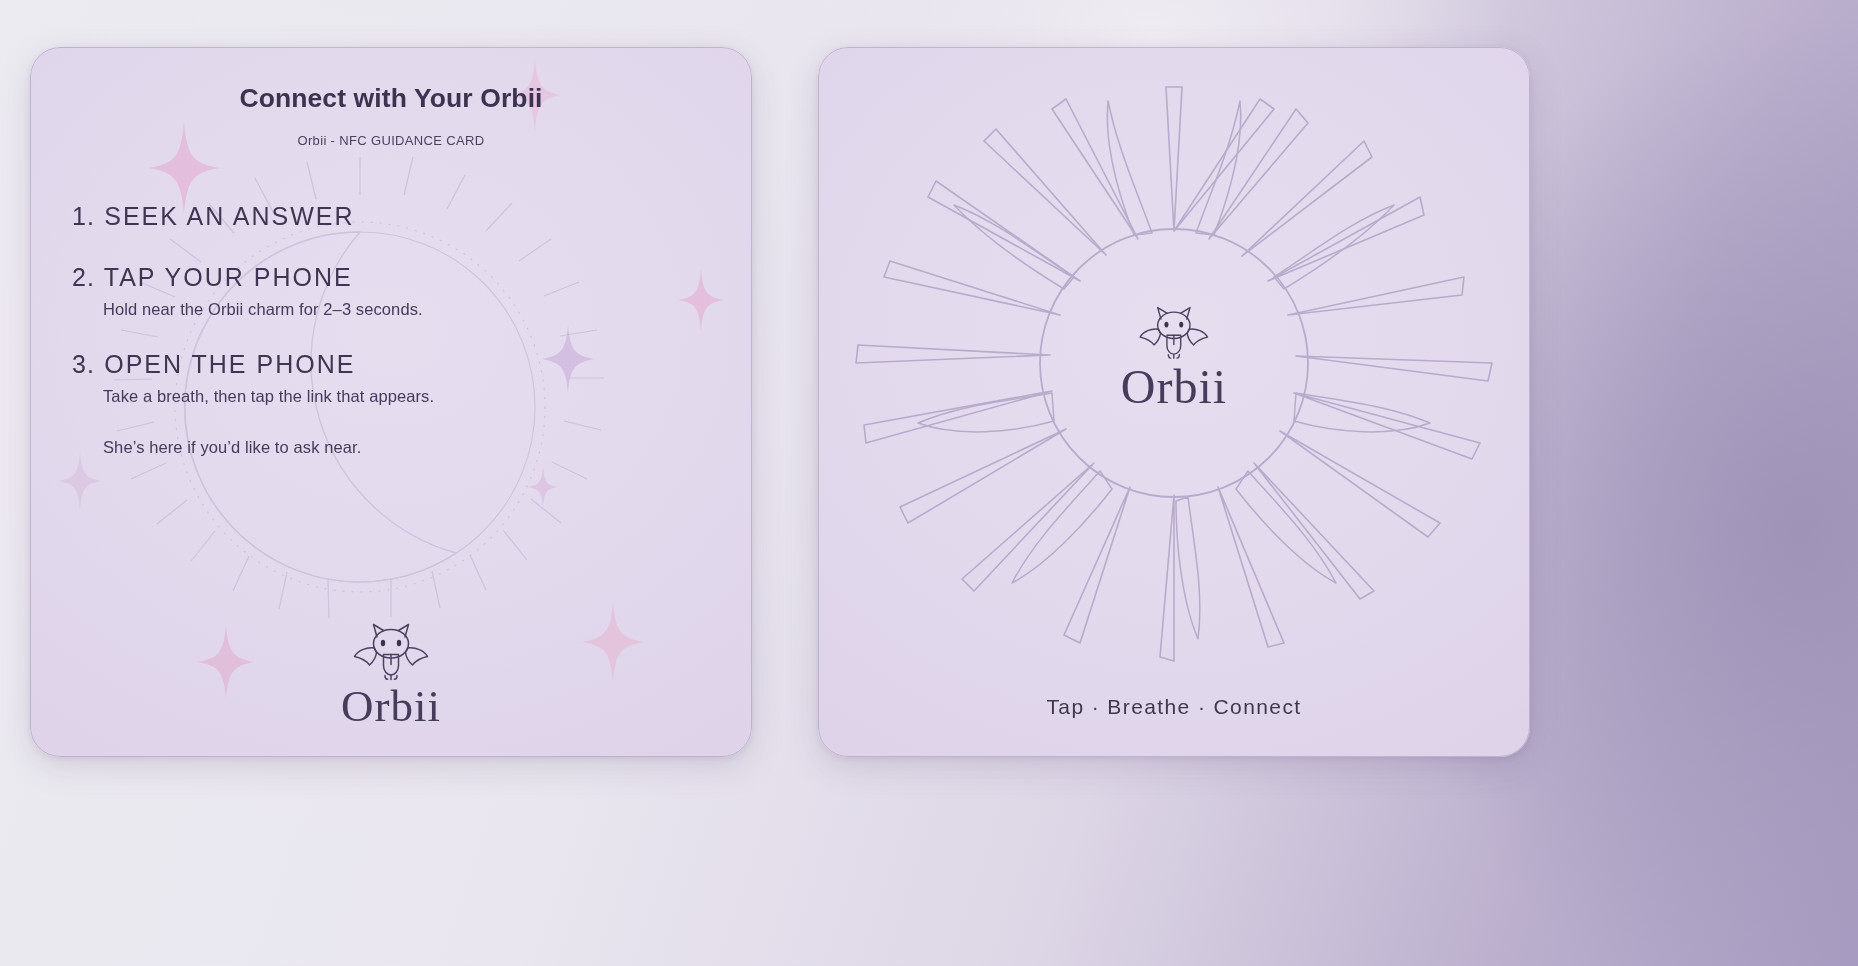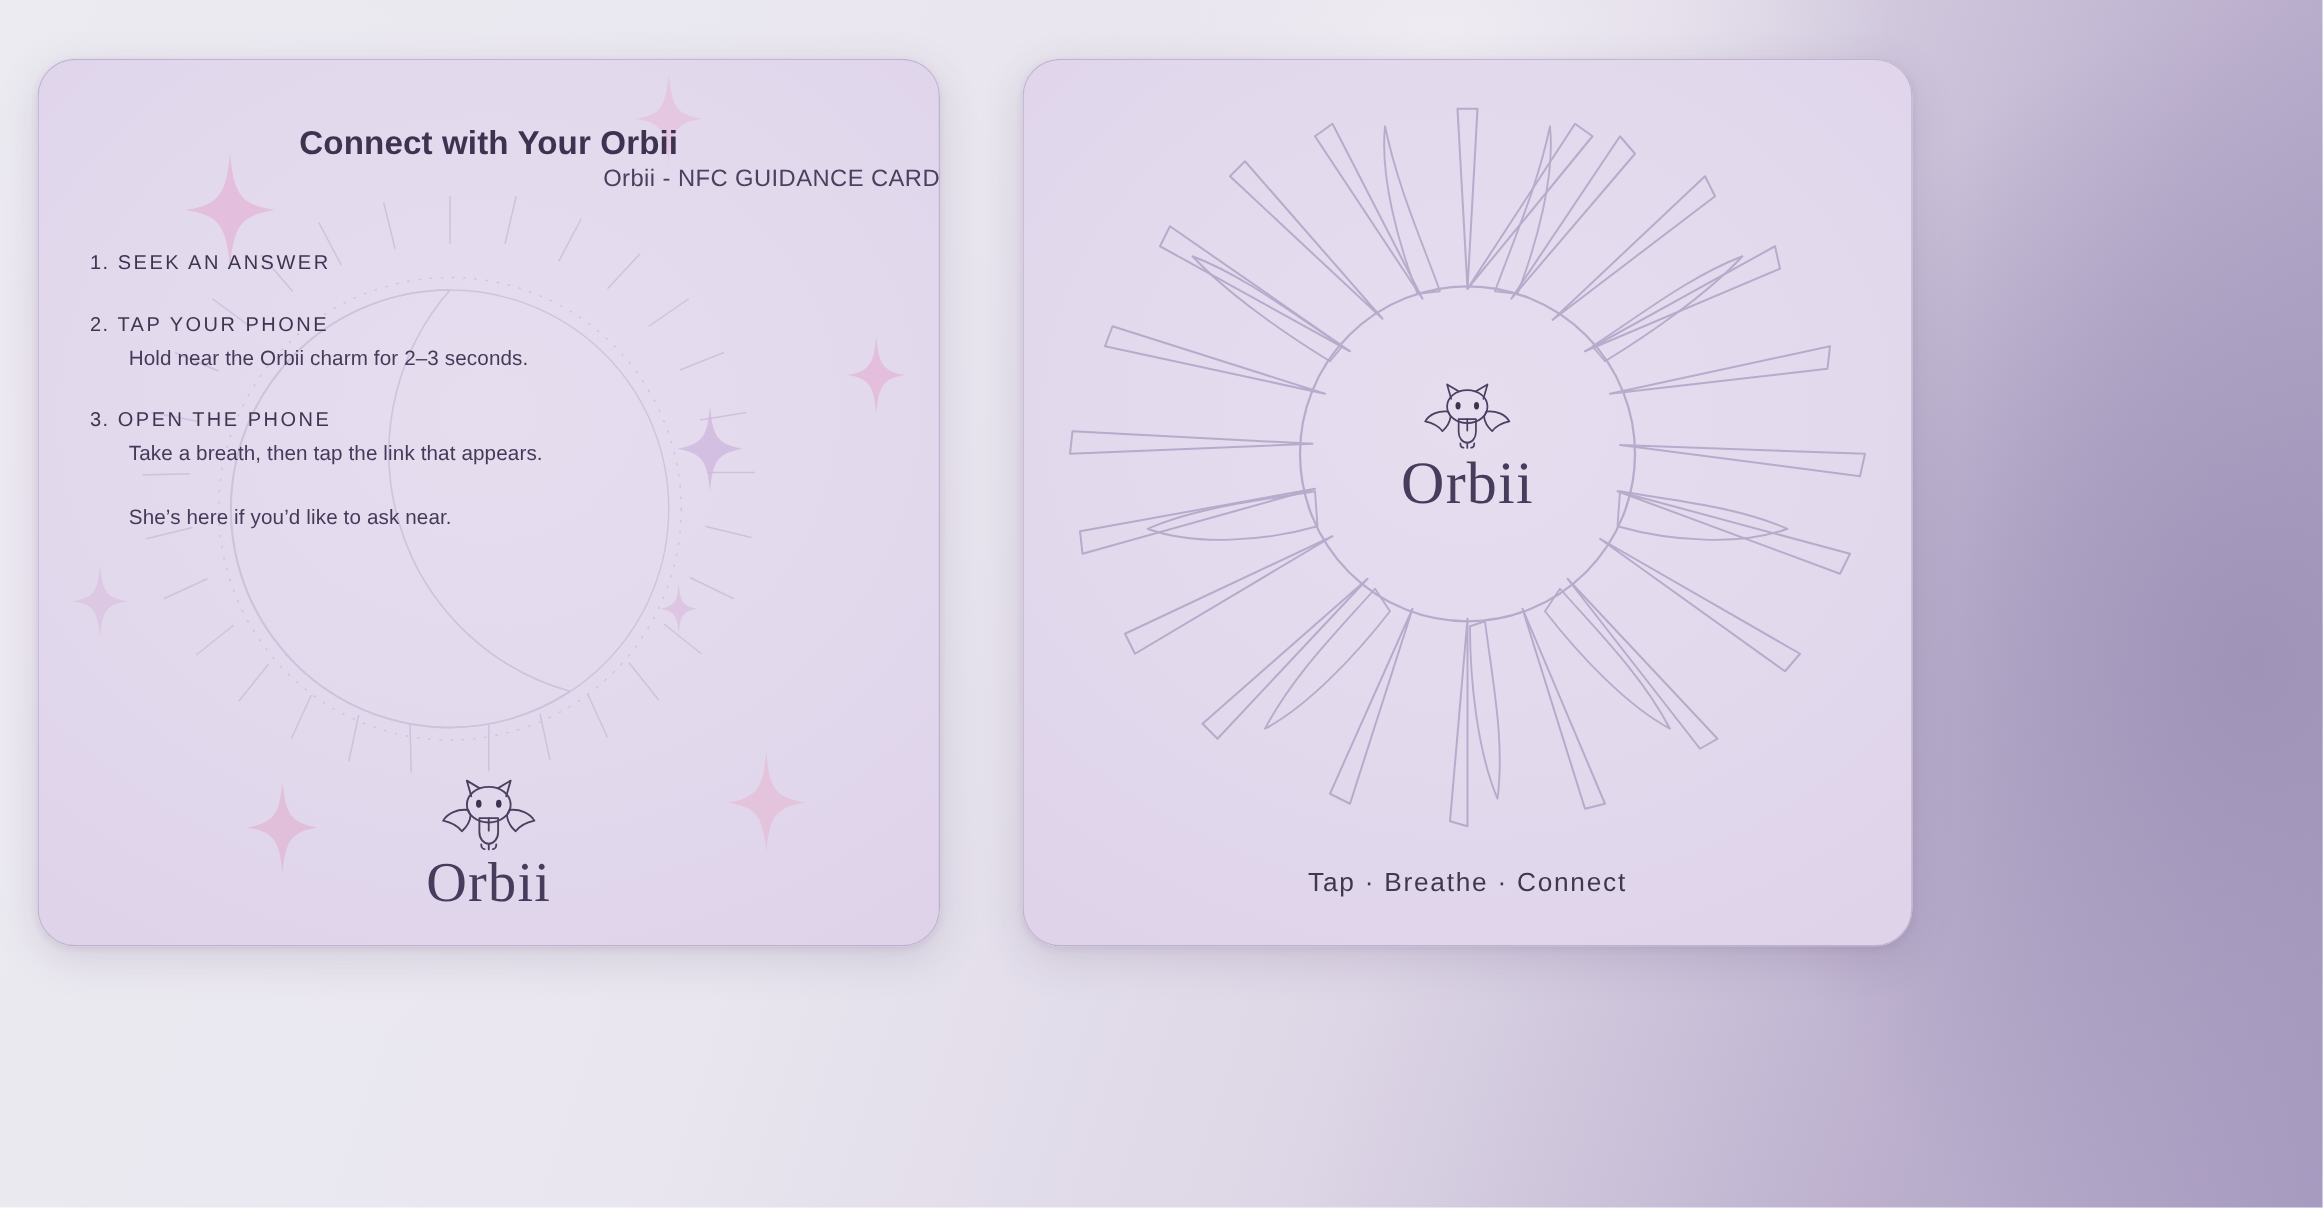--- a/index.html
+++ b/index.html
@@ -47,37 +47,37 @@
   .sparkle {
     position:absolute;
     pointer-events:none;
   }
   .sparkle svg { display:block; }
 
   
   .lc-inner { position:relative; z-index:4; width:100%; height:100%; }
 
   #card-title {
-    position:absolute; top:52px; left:0; width:100%;
+    position:absolute; top:36px; left:0; width:100%;
     text-align:center;
     font-size:26.5px; font-weight:bold;
     letter-spacing:.1px;
     color:#3c3350;
   }
   #card-subtitle {
     position:absolute; top:86px; left:0; width:100%;
-    text-align:right;
-    font-size:19px; letter-spacing:.35px;
+    text-align:center;
+    font-size:13px; letter-spacing:.35px;
     color:#4a4160;
   }
 
   .steps { position:absolute; top:155px; left:42px; right:30px; }
   .step { margin-bottom:31.5px; }
   .step-head {
-    font-size:16px;
+    font-size:25px;
     letter-spacing:2.0px;
     color:#3e3552;
     white-space:nowrap;
   }
   .step-num { letter-spacing:1.2px; }
   .step-desc {
     margin-top:8px;
     margin-left:31px;
     font-size:16.5px;
     color:#443b5a;

